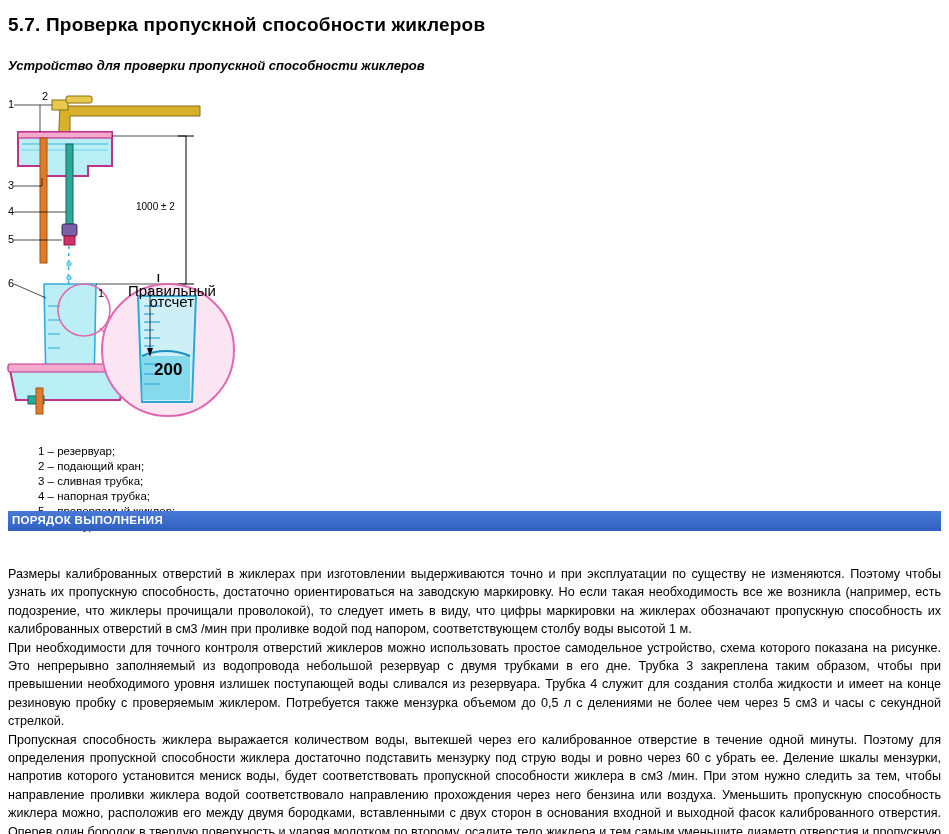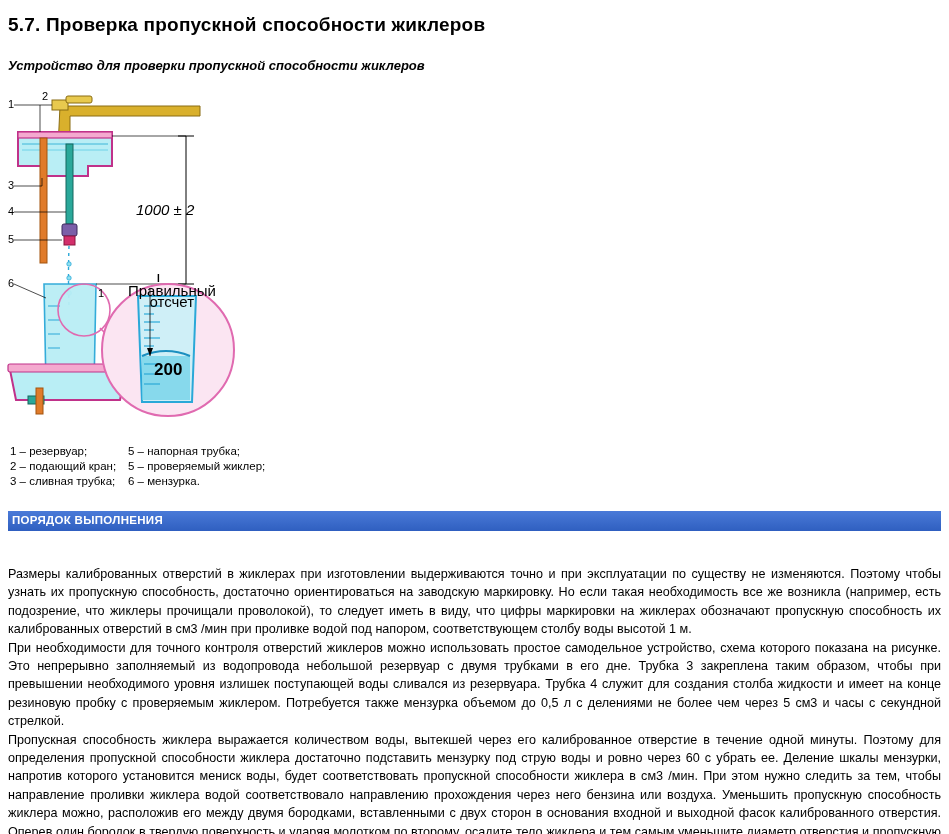--- a/index.html
+++ b/index.html
@@ -50,20 +50,21 @@
     position: absolute;
     left: 10px;
     top: 444px;
     font-size: 11.5px;
     line-height: 15px;
     width: 320px;
   }
   .legend-col {
     display: inline-block;
     vertical-align: top;
+    margin-left: 28px;
   }
   .legend-col.first { width: 118px; }
   .legend-col.second { width: 180px; }
 
   
   .proc-header {
     position: absolute;
     left: 8px;
     top: 511px;
     width: 933px;
@@ -176,36 +177,36 @@
       <polygon points="150,268 147,260 153,260" fill="#000"></polygon>
     </svg>
 
     <div style="position:absolute;left:8px;top:10px;font-size:11px;">1</div>
     <div style="position:absolute;left:42px;top:2px;font-size:11px;">2</div>
     <div style="position:absolute;left:8px;top:91px;font-size:11px;">3</div>
     <div style="position:absolute;left:8px;top:117px;font-size:11px;">4</div>
     <div style="position:absolute;left:8px;top:145px;font-size:11px;">5</div>
     <div style="position:absolute;left:8px;top:189px;font-size:11px;">6</div>
     <div style="position:absolute;left:98px;top:199px;font-size:11px;">1</div>
-    <div style="position:absolute;left:136px;top:113px;font-size:15px;font-style:italic;">1000 ± 2</div>
+    <div style="position:absolute;left:136px;top:113px;font-size:10px;">1000 ± 2</div>
     <div style="position:absolute;left:157px;top:185px;font-size:10px;font-weight:bold;">I</div>
     <div style="position:absolute;left:128px;top:197px;font-size:15px;line-height:11px;text-align:right;width:66px;">
       <span>Правильный</span><br>
       <span>отсчет</span>
     </div>
     <div style="position:absolute;left:154px;top:272px;font-size:17px;font-weight:bold;text-align:center;">200</div>
   </div>
 
   <div class="legend">
     <div class="legend-col first">
       <div>1 – резервуар;</div>
       <div>2 – подающий кран;</div>
       <div>3 – сливная трубка;</div>
     </div><div class="legend-col second">
-      <div>5 – напорная трубка;</div>
+      <div>4 – напорная трубка;</div>
       <div>5 – проверяемый жиклер;</div>
       <div>6 – мензурка.</div>
     </div>
   </div>
 
   <div class="proc-header">ПОРЯДОК ВЫПОЛНЕНИЯ</div>
   <div class="proc-body">
     <p>Размеры калиброванных отверстий в жиклерах при изготовлении выдерживаются точно и при эксплуатации по существу не изменяются. Поэтому чтобы узнать их пропускную способность, достаточно ориентироваться на заводскую маркировку. Но если такая необходимость все же возникла (например, есть подозрение, что жиклеры прочищали проволокой), то следует иметь в виду, что цифры маркировки на жиклерах обозначают пропускную способность их калиброванных отверстий в см3 /мин при проливке водой под напором, соответствующем столбу воды высотой 1 м.</p>
     <p>При необходимости для точного контроля отверстий жиклеров можно использовать простое самодельное устройство, схема которого показана на рисунке. Это непрерывно заполняемый из водопровода небольшой резервуар с двумя трубками в его дне. Трубка 3 закреплена таким образом, чтобы при превышении необходимого уровня излишек поступающей воды сливался из резервуара. Трубка 4 служит для создания столба жидкости и имеет на конце резиновую пробку с проверяемым жиклером. Потребуется также мензурка объемом до 0,5 л с делениями не более чем через 5 см3 и часы с секундной стрелкой.</p>
     <p>Пропускная способность жиклера выражается количеством воды, вытекшей через его калиброванное отверстие в течение одной минуты. Поэтому для определения пропускной способности жиклера достаточно подставить мензурку под струю воды и ровно через 60 с убрать ее. Деление шкалы мензурки, напротив которого установится мениск воды, будет соответствовать пропускной способности жиклера в см3 /мин. При этом нужно следить за тем, чтобы направление проливки жиклера водой соответствовало направлению прохождения через него бензина или воздуха. Уменьшить пропускную способность жиклера можно, расположив его между двумя бородками, вставленными с двух сторон в основания входной и выходной фасок калиброванного отверстия. Оперев один бородок в твердую поверхность и ударяя молотком по второму, осадите тело жиклера и тем самым уменьшите диаметр отверстия и пропускную способность.</p>

